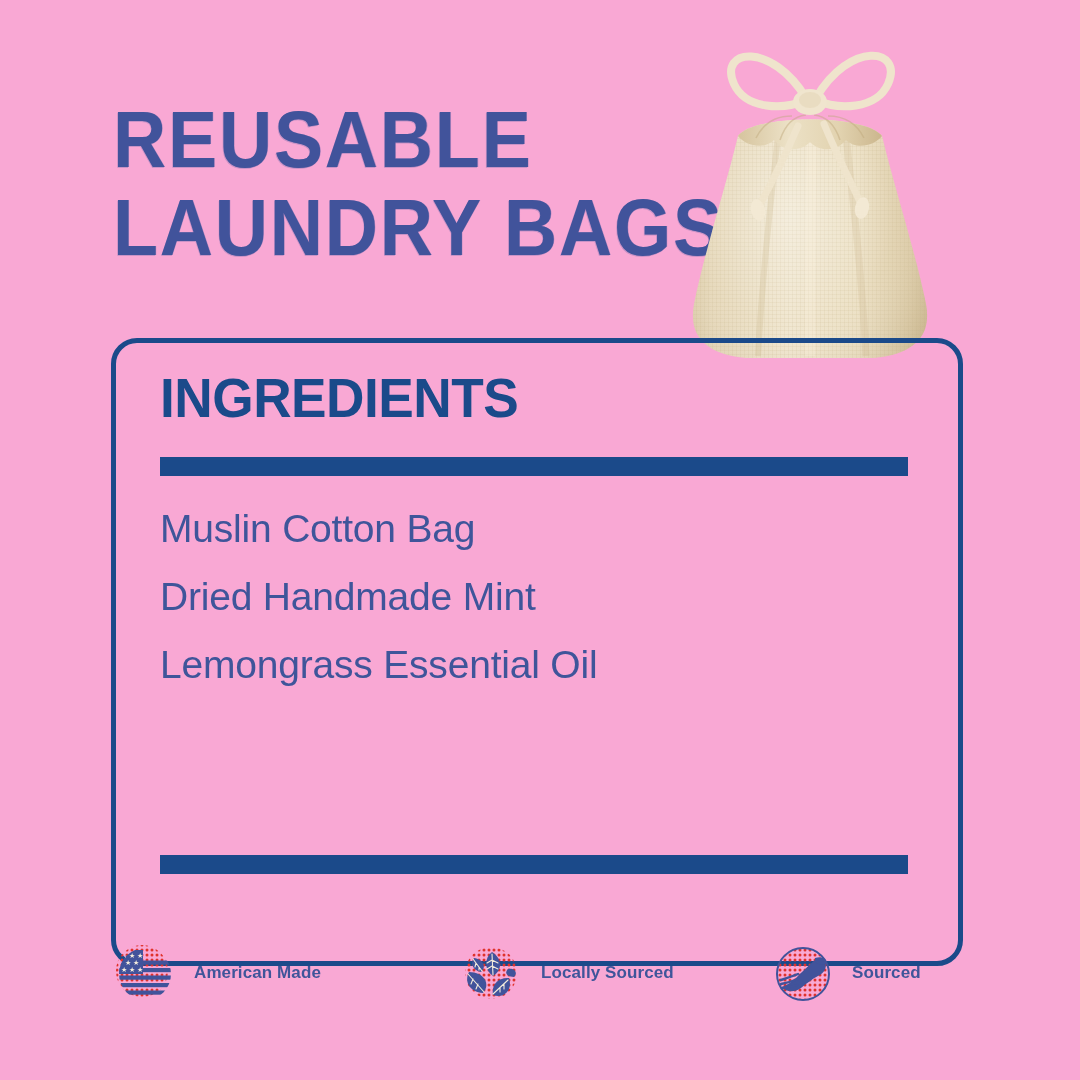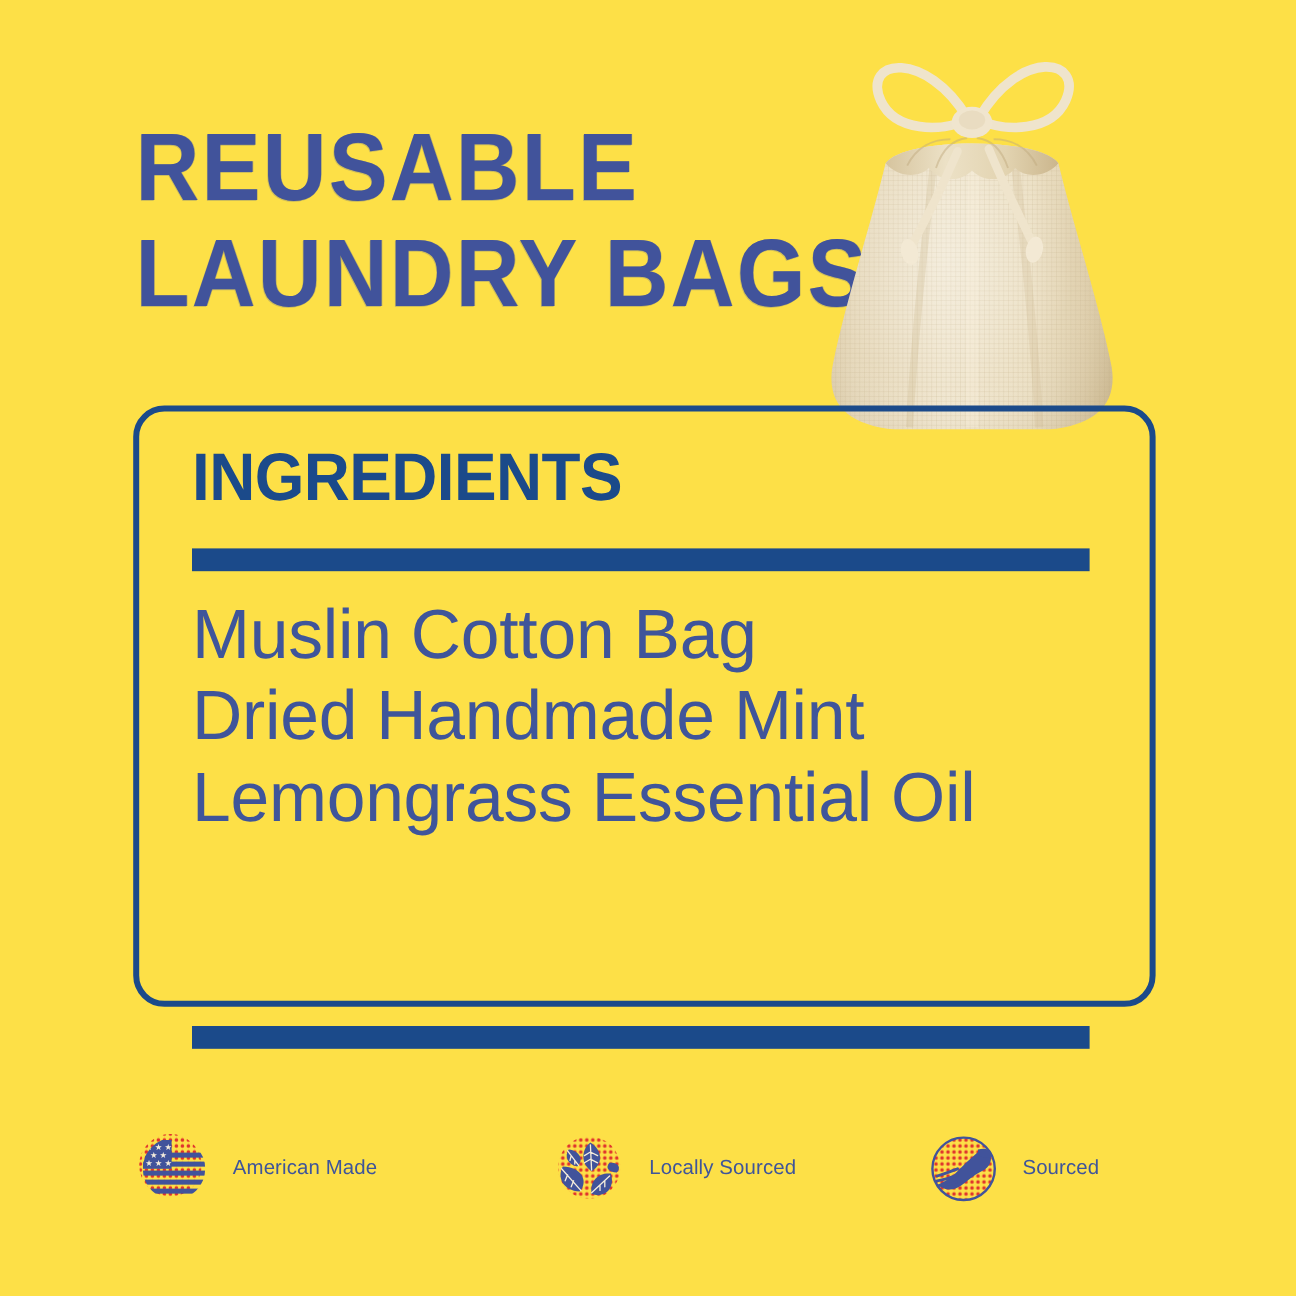--- a/index.html
+++ b/index.html
@@ -11,21 +11,21 @@
     height: 1080px;
     background: #f4ecdc;
     font-family: "Liberation Sans", sans-serif;
     overflow: hidden;
     position: relative;
   }
 
   .poster {
     position: absolute;
     inset: 0;
-    background: #fde047;
+    background: #f9a8d4;
   }
 
   
   .title-block {
     position: absolute;
     left: 113px;
     top: 96px;
     width: 620px;
   }
   .title-line {
@@ -49,21 +49,21 @@
     width: 300px;
     height: 348px;
   }
 
   
   .card {
     position: absolute;
     left: 111px;
     top: 338px;
     width: 852px;
-    height: 501px;
+    height: 628px;
     border: 5px solid #1b4a8a;
     border-radius: 26px;
     box-sizing: border-box;
   }
 
   .card-heading {
     position: absolute;
     left: 44px;
     top: 22px;
     font-size: 56px;
@@ -88,21 +88,21 @@
   .ingredient-list {
     position: absolute;
     left: 44px;
     top: 152px;
     width: 760px;
     list-style: none;
     margin: 0;
     padding: 0;
   }
   .ingredient-list li {
-    font-size: 58px;
+    font-size: 39px;
     line-height: 68px;
     color: #3f559a;
     font-weight: normal;
     letter-spacing: -0.2px;
     white-space: nowrap;
   }
 
   
   .badges {
     position: absolute;
@@ -121,21 +121,21 @@
   .badge-2 { left: 457px; align-items: center; }
   .badge-3 { left: 768px; }
 
   .badge-icon {
     width: 70px;
     height: 70px;
     flex: 0 0 70px;
   }
   .badge-label {
     font-size: 17px;
-    font-weight: normal;
+    font-weight: bold;
     color: #3f559a;
     white-space: nowrap;
     letter-spacing: 0.1px;
   }
 </style>
 </head>
 <body>
 
 <div class="poster">
 

